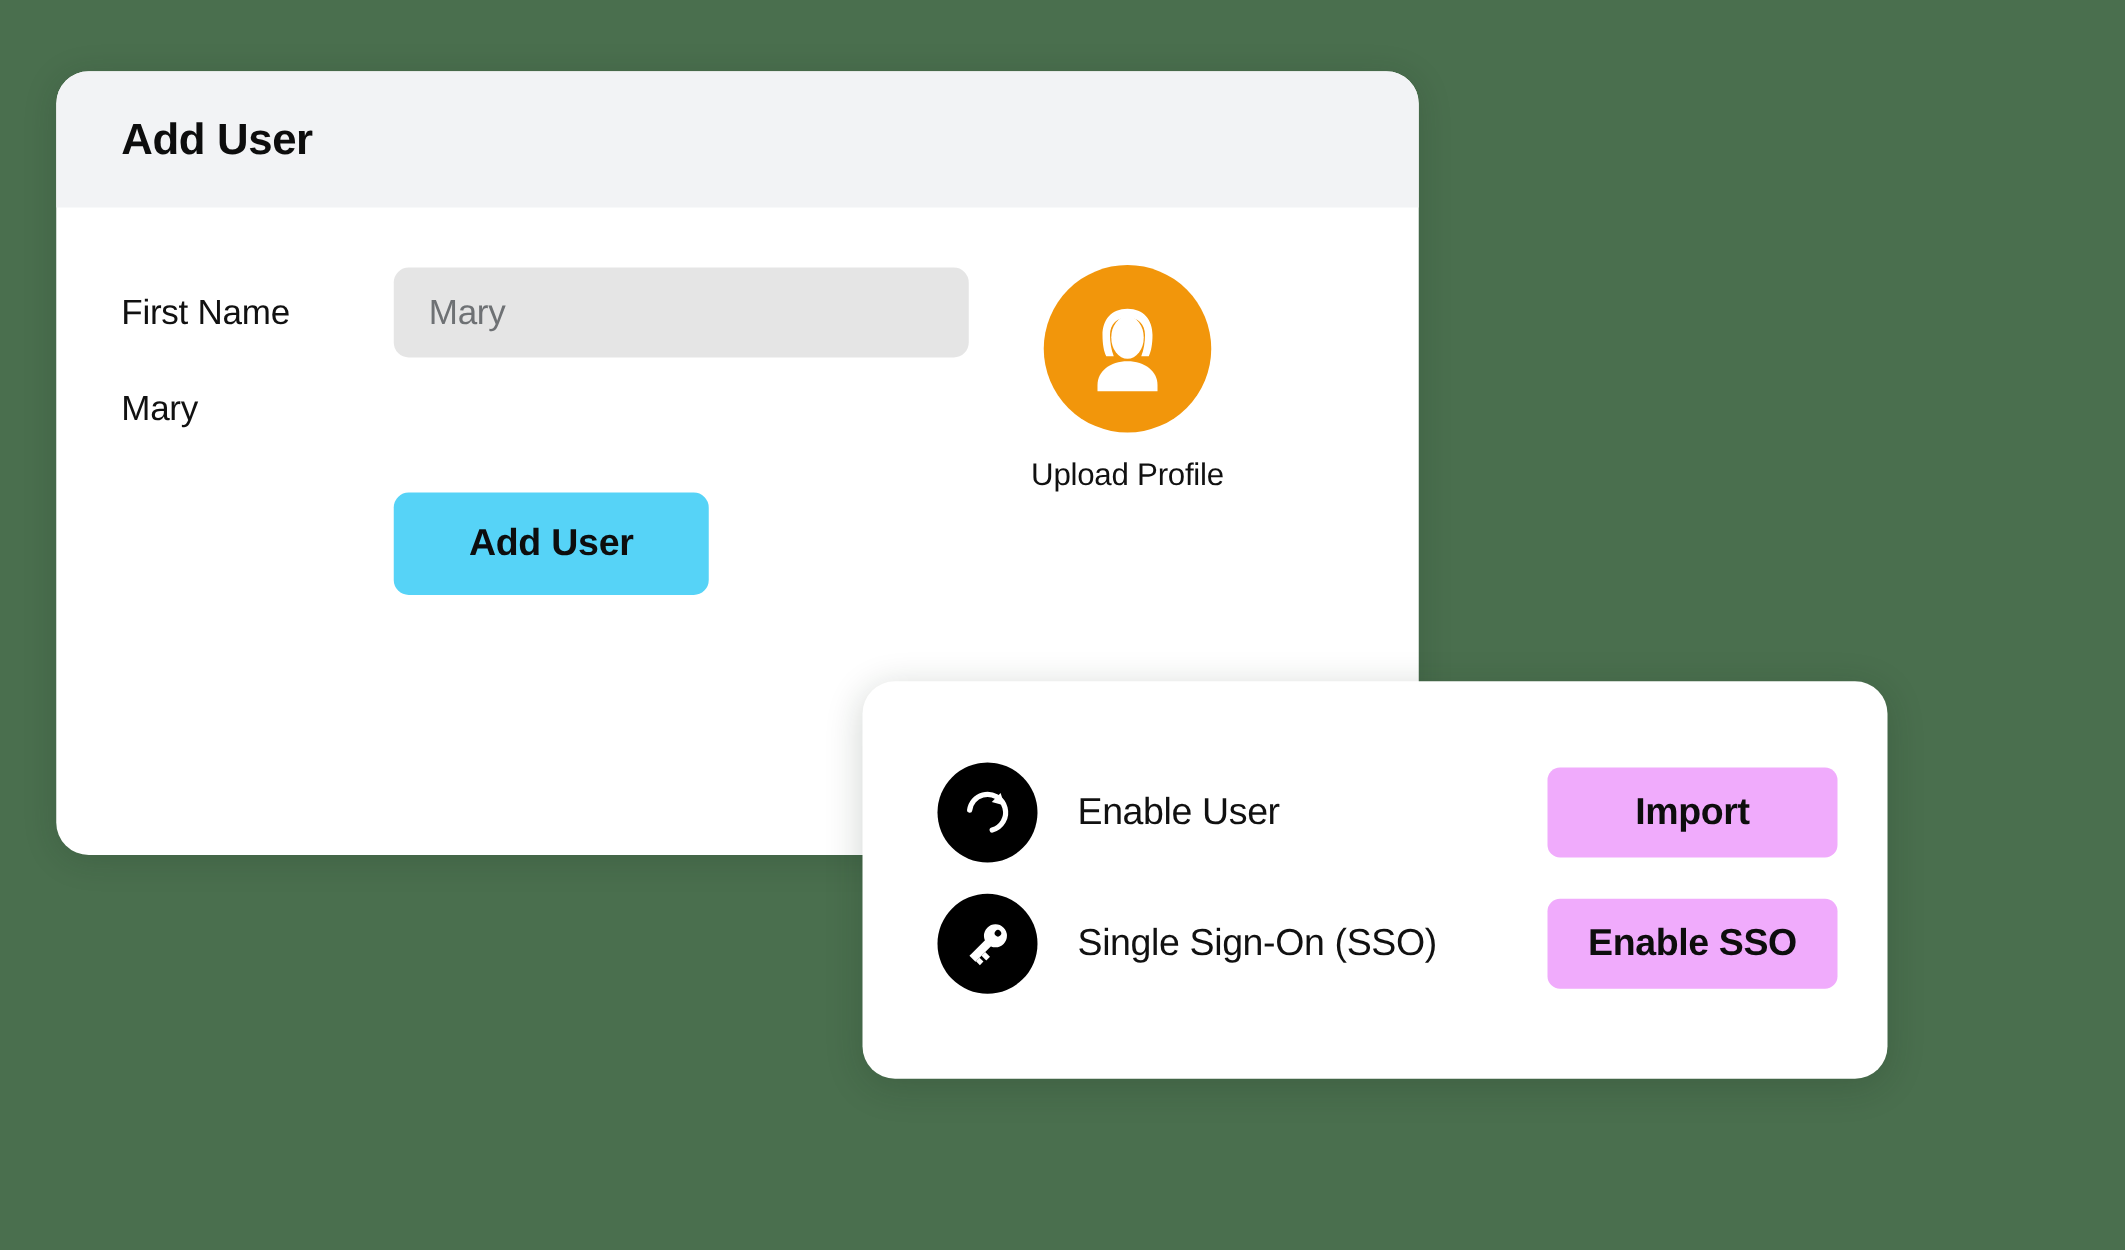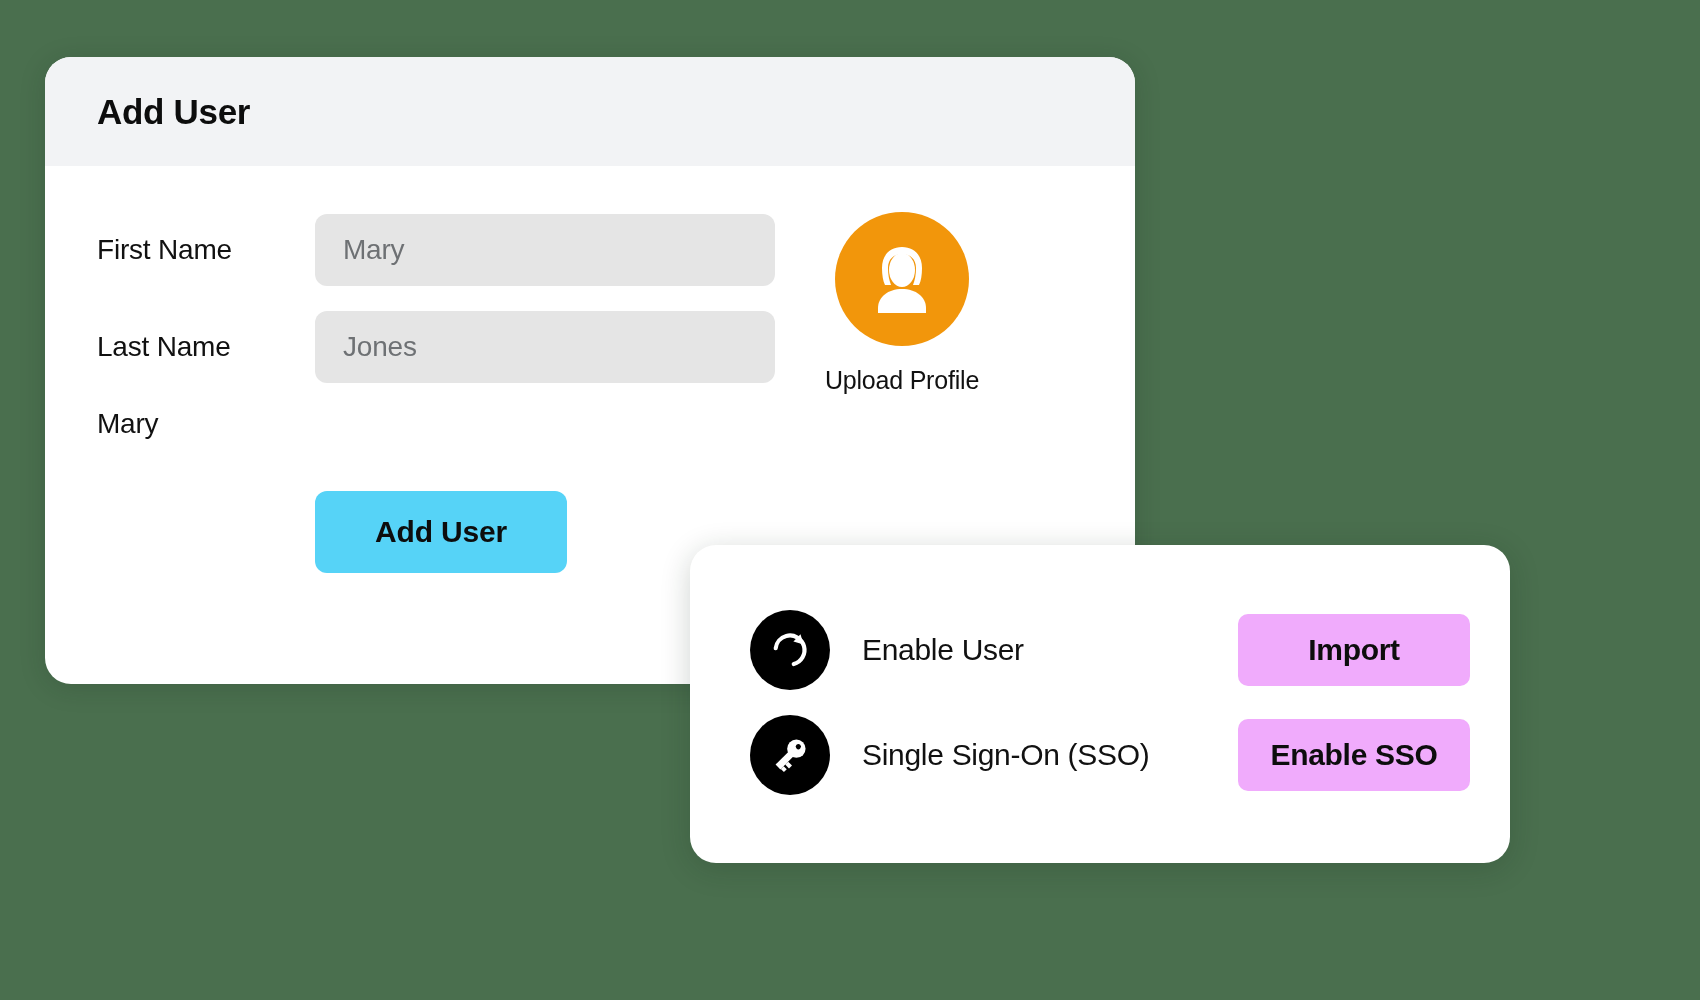--- a/index.html
+++ b/index.html
@@ -193,24 +193,20 @@
       <div class="form-card-title">Add User</div>
     </div>
 
     <div class="form-card-body">
 
       <div class="field-row">
         <div class="field-label">First Name</div>
         <input class="field-input" type="text" value="Mary" style="">
       </div>
 
-      <div class="field-row">
-        <div class="field-label">Last Name</div>
-        <input class="field-input" type="text" value="Jones" style="">
-      </div>
 
       <div class="field-row">
         <div class="field-label">Mary</div>
       </div>
 
       <button class="primary-btn">Add User</button>
 
       
       <div class="avatar-block">
         <div class="avatar-circle">

